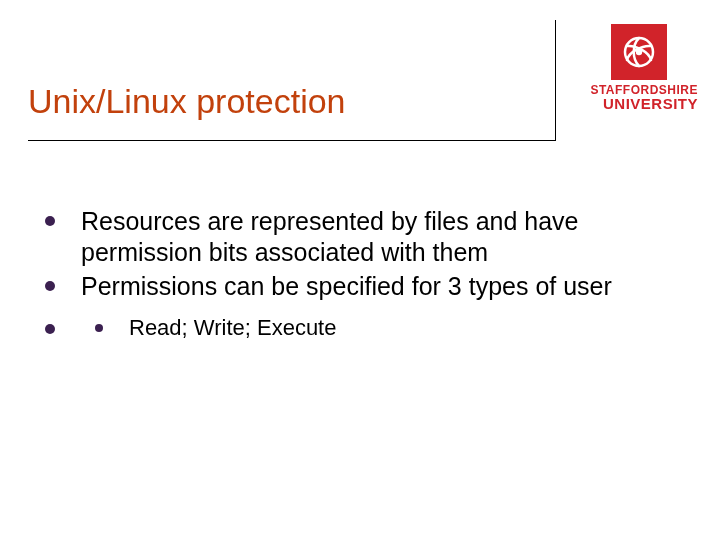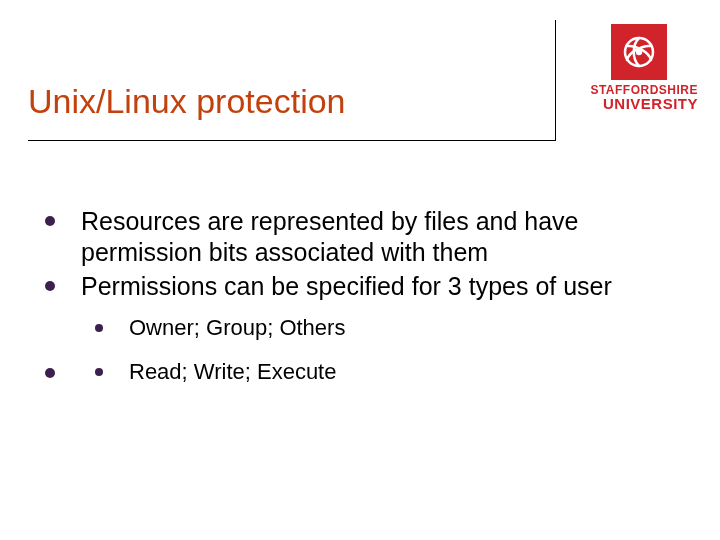--- a/index.html
+++ b/index.html
@@ -137,25 +137,20 @@
   </div>
 </div>
 
 <div class="content">
   <ul class="top">
     <li>
       <span>Resources are represented by files and have permission bits associated with them</span>
     </li>
     <li>
       <span>Permissions can be specified for 3 types of user</span>
-      <ul class="sub">
-        <li>
-          <span>Owner; Group; Others</span>
-        </li>
-      </ul>
     </li>
     <li>
       <ul class="sub">
         <li>
           <span>Read; Write; Execute</span>
         </li>
       </ul>
     </li>
   </ul>
 </div>

